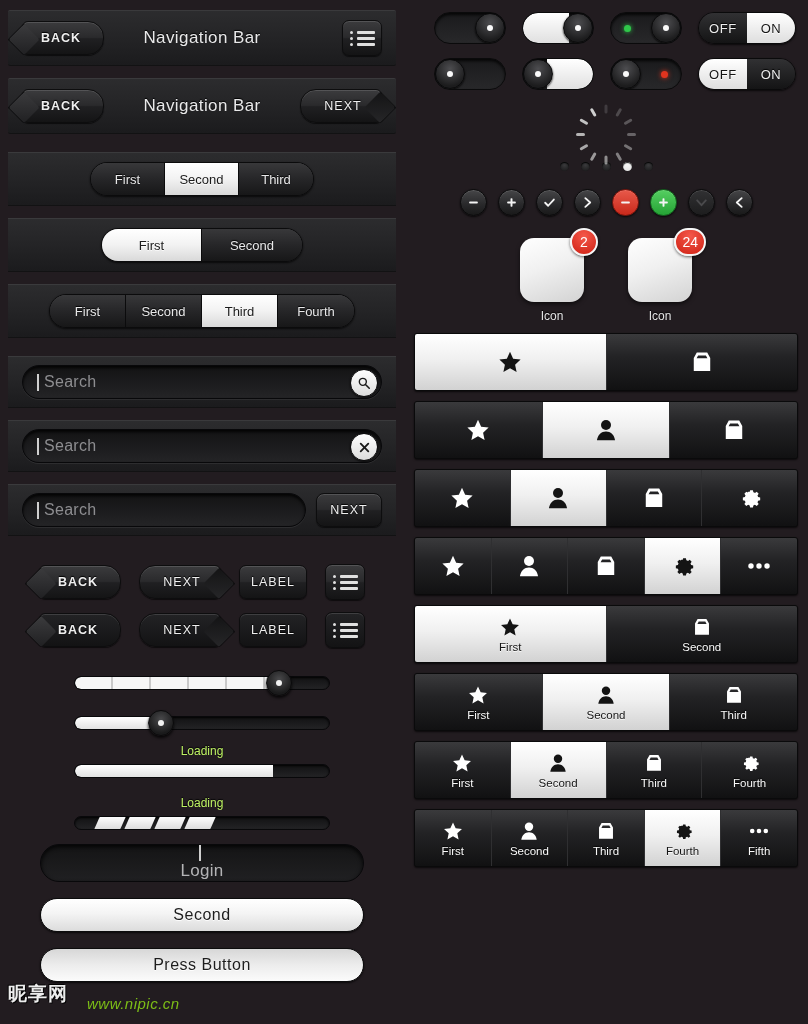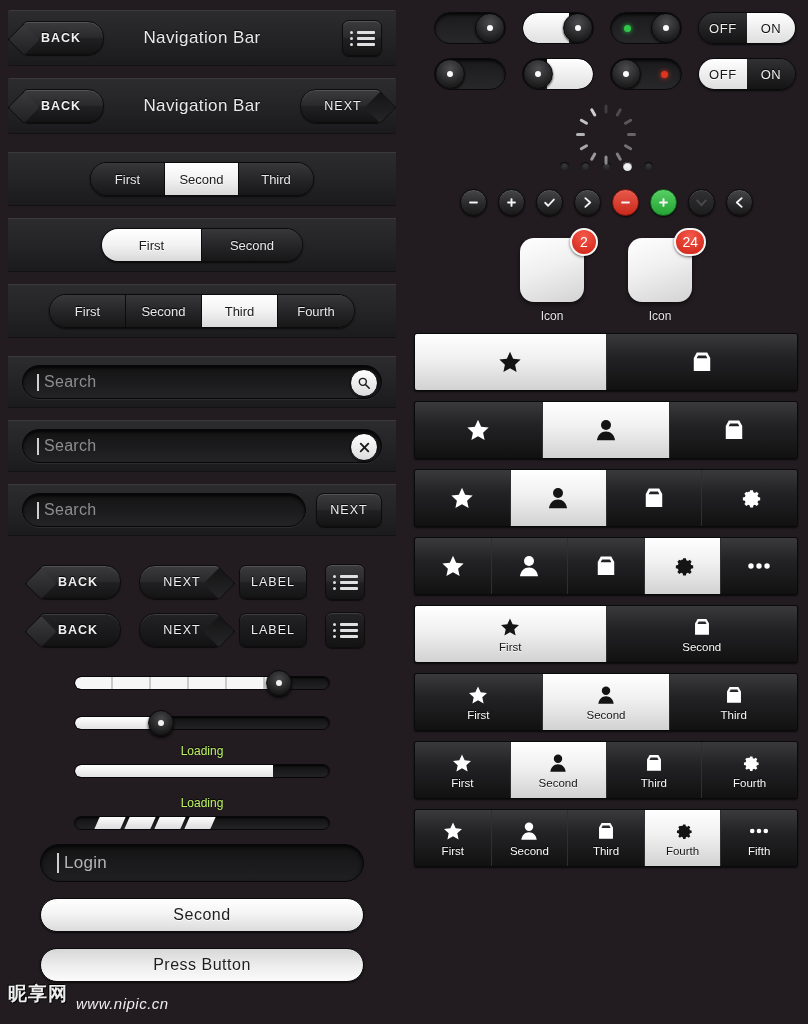--- a/index.html
+++ b/index.html
@@ -126,21 +126,21 @@
   .knob i { width:6px;height:6px;border-radius:50%;background:#f2f2f2; display:block; }
   .loading-lbl { text-align:center; color:#bef264; font-size:12px; margin-top:14px; text-shadow:0 -1px 1px #000; }
   .bar-holder { width:256px; margin:6px auto 0 auto; }
   .stripes { height:100%; display:flex; align-items:center; gap:4px; padding-left:22px; }
   .stripes span { display:block; width:26px; height:14px; background:linear-gradient(180deg,#fff,#dadada); transform:skewX(-24deg); border-radius:2px; }
 
   
   .login-field { margin:14px 40px 0 40px; height:38px; border-radius:19px;
     background: linear-gradient(180deg,#141415,#202022);
     border:1px solid #08080a; box-shadow: inset 0 2px 4px rgba(0,0,0,.85);
-    display:flex; align-items:center; padding:0 16px; }
+    display:flex; align-items:center; padding:0 16px;flex-direction:column; }
   .login-field .ph { font-size:17px; color:#b4b4b6; }
   .big-btn {
     margin:16px 40px 0 40px; height:34px; border-radius:17px;
     background: linear-gradient(180deg,#ffffff 0%,#f4f4f4 45%,#dcdcdc 100%);
     border:1px solid #0c0c0d; box-shadow:0 1px 2px rgba(0,0,0,.7);
     display:flex; align-items:center; justify-content:center;
     color:#1d1d1d; font-size:16px; letter-spacing:.5px;
     text-shadow:0 1px 0 rgba(255,255,255,.9);
   }
   .big-btn.pressed { background: linear-gradient(180deg,#d7d7d7 0%,#ececec 50%,#fbfbfb 100%); }
@@ -235,29 +235,29 @@
   }
   .tab:last-child { border-right:none; }
   .tab.active {
     background: linear-gradient(180deg,#ffffff 0%,#f0f0f0 45%,#d2d2d2 100%);
     color:#161616; text-shadow:0 1px 0 rgba(255,255,255,.85);
   }
   .tab svg { width:22px; height:22px; fill:#ffffff; }
   .tab.active svg { fill:#141414; }
   .tab.icon-only svg { width:26px; height:26px; }
   .watermark {
-    position:absolute; left:8px; bottom:12px; display:flex; align-items:center; gap:8px;
+    position:absolute; left:8px; bottom:12px; display:flex; align-items:center; gap:19px;
     opacity:.92; pointer-events:none;
   }
   .wm-cn {
     color:#fff; font-size:19px; font-weight:bold; letter-spacing:1px;
     font-family:"DejaVu Sans", sans-serif;
     text-shadow: 1px 1px 0 #000, -1px -1px 0 #000;
   }
-  .wm-url { color:#ffffff; font-size:15px; font-style:italic; letter-spacing:.5px;margin-top:19px; }
+  .wm-url { color:#84cc16; font-size:15px; font-style:italic; letter-spacing:.5px;margin-top:19px; }
 </style>
 </head>
 <body>
 
 <div class="page">
 
   <div class="col-left">
 
     <div class="panel navbar">
       <div class="btn-dark back-btn">

